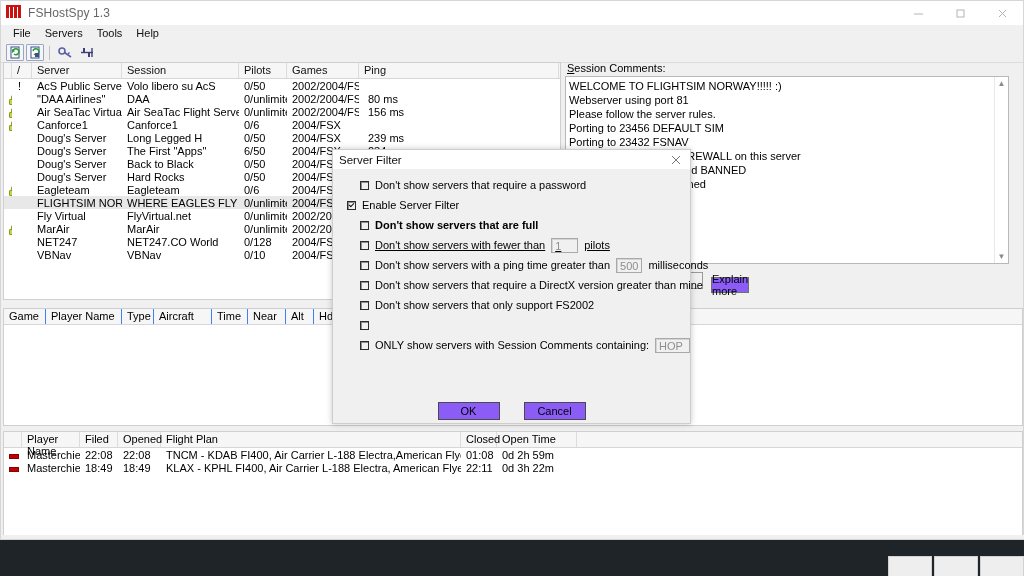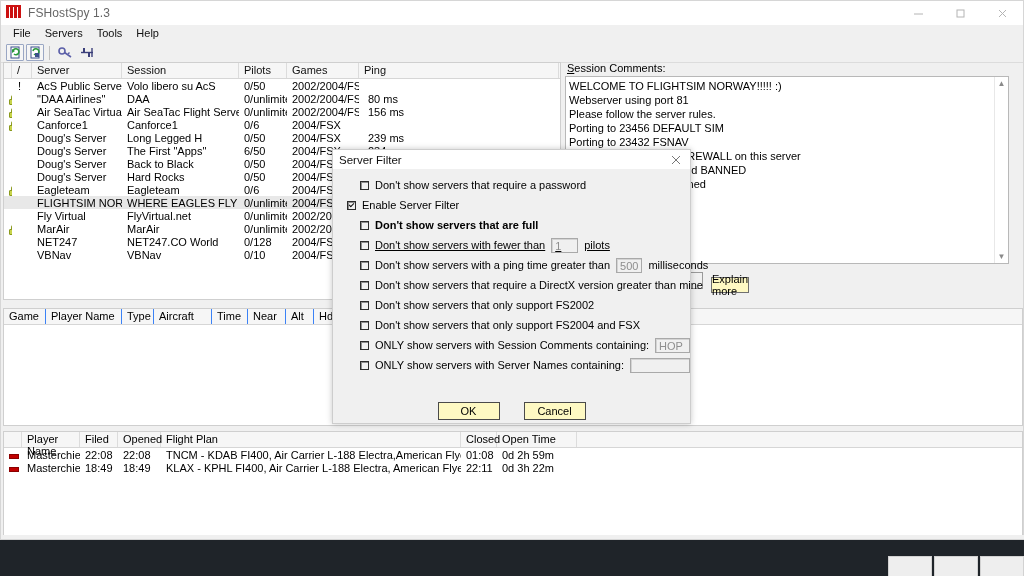--- a/index.html
+++ b/index.html
@@ -131,21 +131,21 @@
     border-left:1.4px solid #111;border-bottom:1.4px solid #111;
     transform:rotate(-45deg);
   }
   .lbl{font-size:11px;margin-left:6px;white-space:nowrap;}
   .inp{
     background:#f0f0f0;border:1px solid #a9a9a9;box-sizing:border-box;
     height:15px;font-size:11px;color:#8e8e8e;padding:0 3px;line-height:14px;
     box-shadow:inset 1px 1px 0 #d4d4d4;
   }
   .btn{
-    background:#fef9c3;border:1px solid #707070;box-sizing:border-box;
+    background:#8b5cf6;border:1px solid #707070;box-sizing:border-box;
     font-size:11px;display:flex;align-items:center;justify-content:center;
   }
   .dlg-buttons{position:absolute;left:0;bottom:10px;width:100%;display:flex;justify-content:center;gap:24px;}
   .dlg-buttons .btn{width:62px;height:18px;border:1px solid #4a4a4a;}
   
   .statusstrip{position:absolute;left:0;bottom:0;width:1024px;height:4px;background:#f0f0f0;}
   
   .taskbar{position:absolute;left:0;top:540px;width:1024px;height:36px;background:#1f2429;}
   .tb-tile{position:absolute;top:16px;width:44px;height:20px;background:#eeeeee;border:1px solid #d2d2d2;box-sizing:border-box;border-bottom:none;}
 </style>
@@ -486,34 +486,28 @@
         <div class="btn" style="width:57px;height:16px;margin-left:8px;">Explain more</div>
       </div>
 
       <div class="row" style="padding-left:27px;">
         <div class="cb"></div>
         <div class="lbl">Don't show servers that only support FS2002</div>
       </div>
 
       <div class="row" style="padding-left:27px;">
         <div class="cb"></div>
-        <div class="lbl">Don't show servers that only support FS2004 and FSX</div>
       </div>
 
       <div class="row" style="padding-left:27px;">
         <div class="cb"></div>
         <div class="lbl">ONLY show servers with Session Comments containing:</div>
         <div class="inp" style="width:103px;margin-left:6px;">HOP</div>
       </div>
 
-      <div class="row" style="padding-left:27px;">
-        <div class="cb"></div>
-        <div class="lbl">ONLY show servers with Server Names containing:</div>
-        <div class="inp" style="width:103px;margin-left:6px;"></div>
-      </div>
 
       <div class="dlg-buttons">
         <div class="btn">OK</div>
         <div class="btn">Cancel</div>
       </div>
     </div>
   </div>
 </div>
 
 <div class="taskbar">

